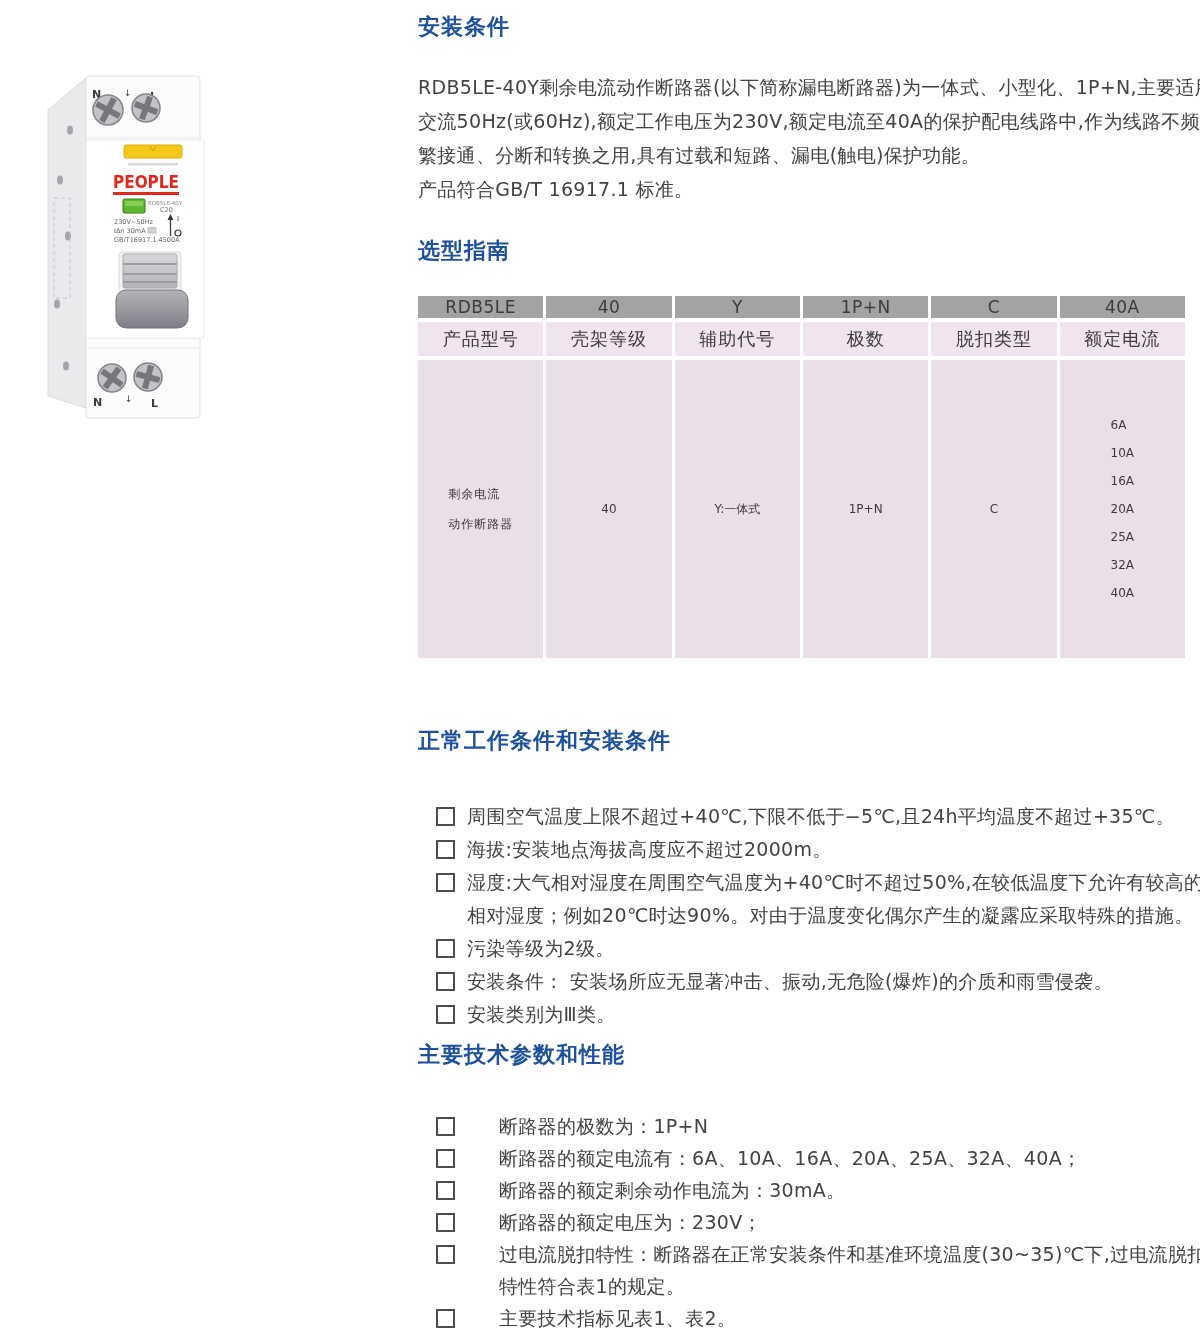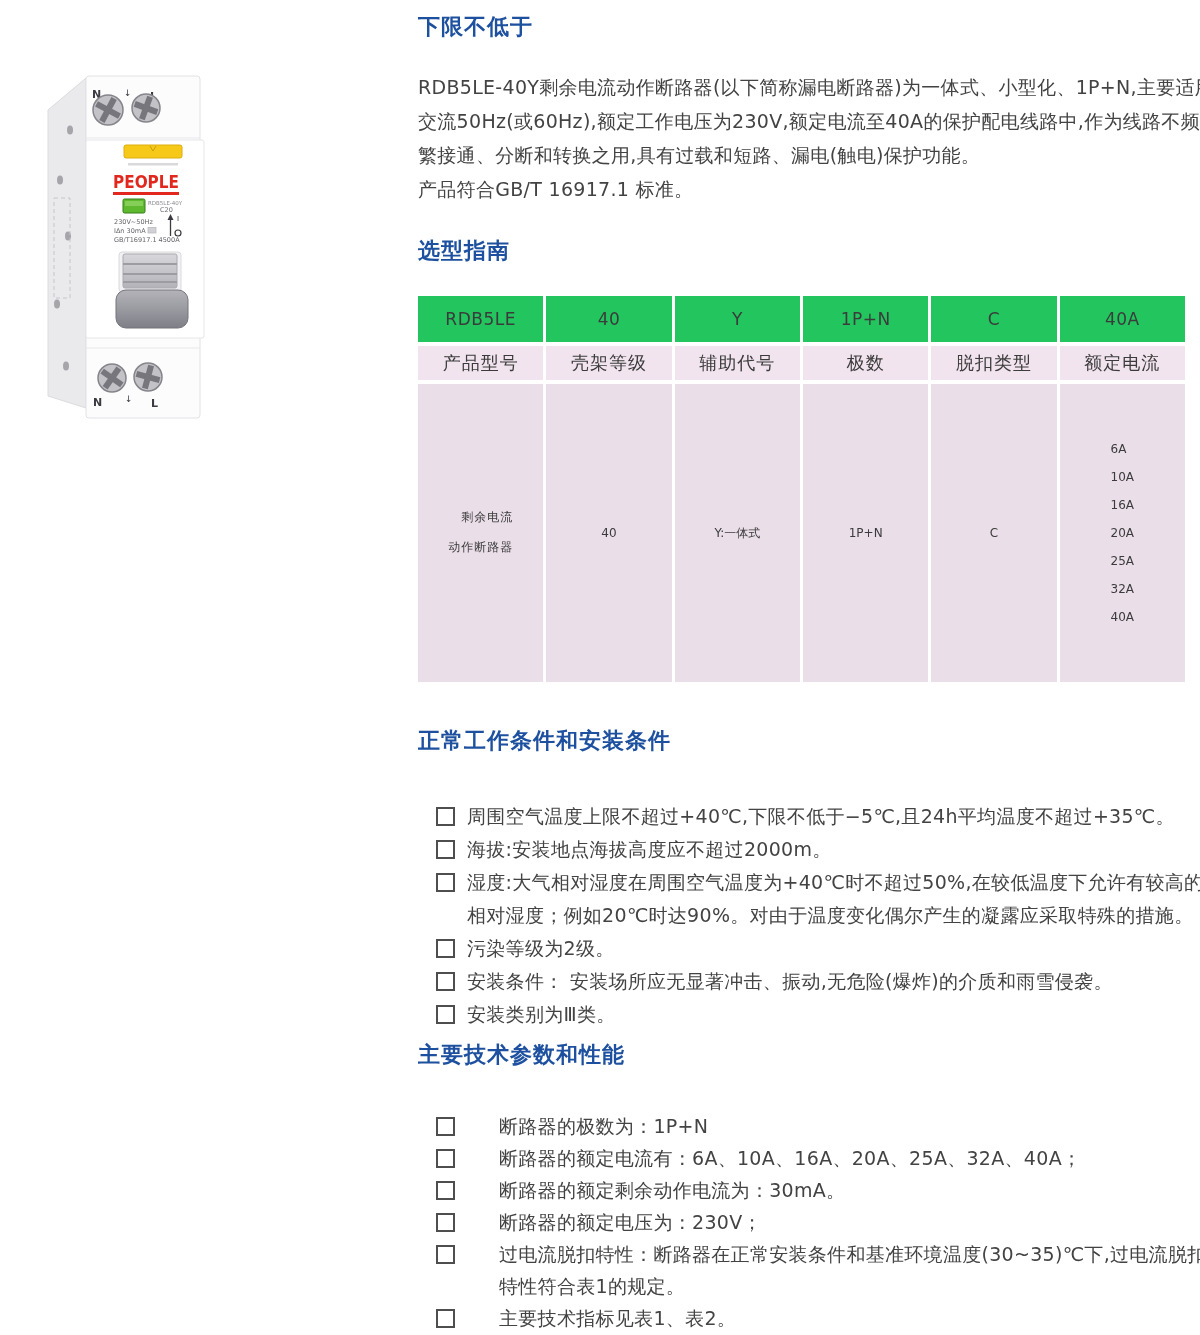--- a/index.html
+++ b/index.html
@@ -6,24 +6,24 @@
   body{width:1200px;height:1335px;position:relative;font-family:"DejaVu Sans","Liberation Sans",sans-serif;}
   .page{position:absolute;left:0;top:0;width:1200px;height:1335px;background:#ffffff;overflow:hidden;}
   .abs{position:absolute;}
   .content{position:absolute;left:418px;width:770px;}
   .sec-title{font-size:22px;font-weight:bold;color:#1d509f;margin:0;letter-spacing:1px;}
   .para-line{font-size:19px;color:#434343;line-height:34px;white-space:nowrap;letter-spacing:0.3px;}
   
   .sel-table{width:767px;}
   .trow{display:grid;grid-template-columns:repeat(6,1fr);column-gap:3px;margin-bottom:4px;}
   .trow .cell{display:flex;align-items:center;justify-content:center;text-align:center;color:#3b3b3b;}
-  .trow.code .cell{background:#22c55e;height:46px;font-size:17px;letter-spacing:0.5px;}
+  .trow.code .cell{background:#a3a3a3;height:22px;font-size:17px;letter-spacing:0.5px;}
   .trow.hdr .cell{background:#f2e4ef;height:34px;font-size:18px;letter-spacing:1px;}
   .trow.tbody-row .cell{background:#eadee9;height:298px;font-size:12px;}
-  .stack{display:inline-block;text-align:right;line-height:30px;letter-spacing:1px;font-family:Liberation Mono, monospace;}
+  .stack{display:inline-block;text-align:left;line-height:30px;letter-spacing:1px;}
   .stack28{display:inline-block;text-align:left;line-height:28px;}
   
   .checklist{list-style:none;margin:16px;padding:0;width:775px;}
   .checklist li{display:flex;align-items:flex-start;font-size:19px;color:#434343;letter-spacing:0.3px;}
   .lh33 li{line-height:33px;}
   .lh32 li{line-height:32px;gap:32px;}
   .cb{flex:0 0 auto;width:15px;height:15px;border:2px solid #4e4e4e;margin:7px 12px 0 2px;background:#ffffff;}
   .cb-text{flex:1 1 auto;}
   svg text{font-family:"DejaVu Sans","Liberation Sans",sans-serif;}
 </style>
@@ -111,21 +111,21 @@
     <g>
       <circle cx="108" cy="311" r="14" fill="#c2c2c7" stroke="#84848a" stroke-width="1.5"></circle>
       <rect x="96" y="308" width="24" height="6" fill="#76767c" transform="rotate(15 108 311)"></rect>
       <rect x="96" y="308" width="24" height="6" fill="#76767c" transform="rotate(105 108 311)"></rect>
     </g>
     <text x="53" y="340" font-size="11" font-weight="bold" fill="#3a3a40">N</text>
     <text x="85" y="336" font-size="9" fill="#3a3a40">↓</text>
     <text x="111" y="341" font-size="11" font-weight="bold" fill="#3a3a40">L</text>
   </svg>
 
-  <h2 class="sec-title content" style="top:12px">下限不低于</h2>
+  <h2 class="sec-title content" style="top:12px">安装条件</h2>
   <div class="content" style="top:70px">
     <div class="para-line">RDB5LE-40Y剩余电流动作断路器(以下简称漏电断路器)为一体式、小型化、1P+N,主要适用</div>
     <div class="para-line">交流50Hz(或60Hz),额定工作电压为230V,额定电流至40A的保护配电线路中,作为线路不频</div>
     <div class="para-line">繁接通、分断和转换之用,具有过载和短路、漏电(触电)保护功能。</div>
     <div class="para-line">产品符合GB/T 16917.1 标准。</div>
   </div>
 
   <h2 class="sec-title content" style="top:236px">选型指南</h2>
   <div class="sel-table content" style="top:296px">
     <div class="trow code">

